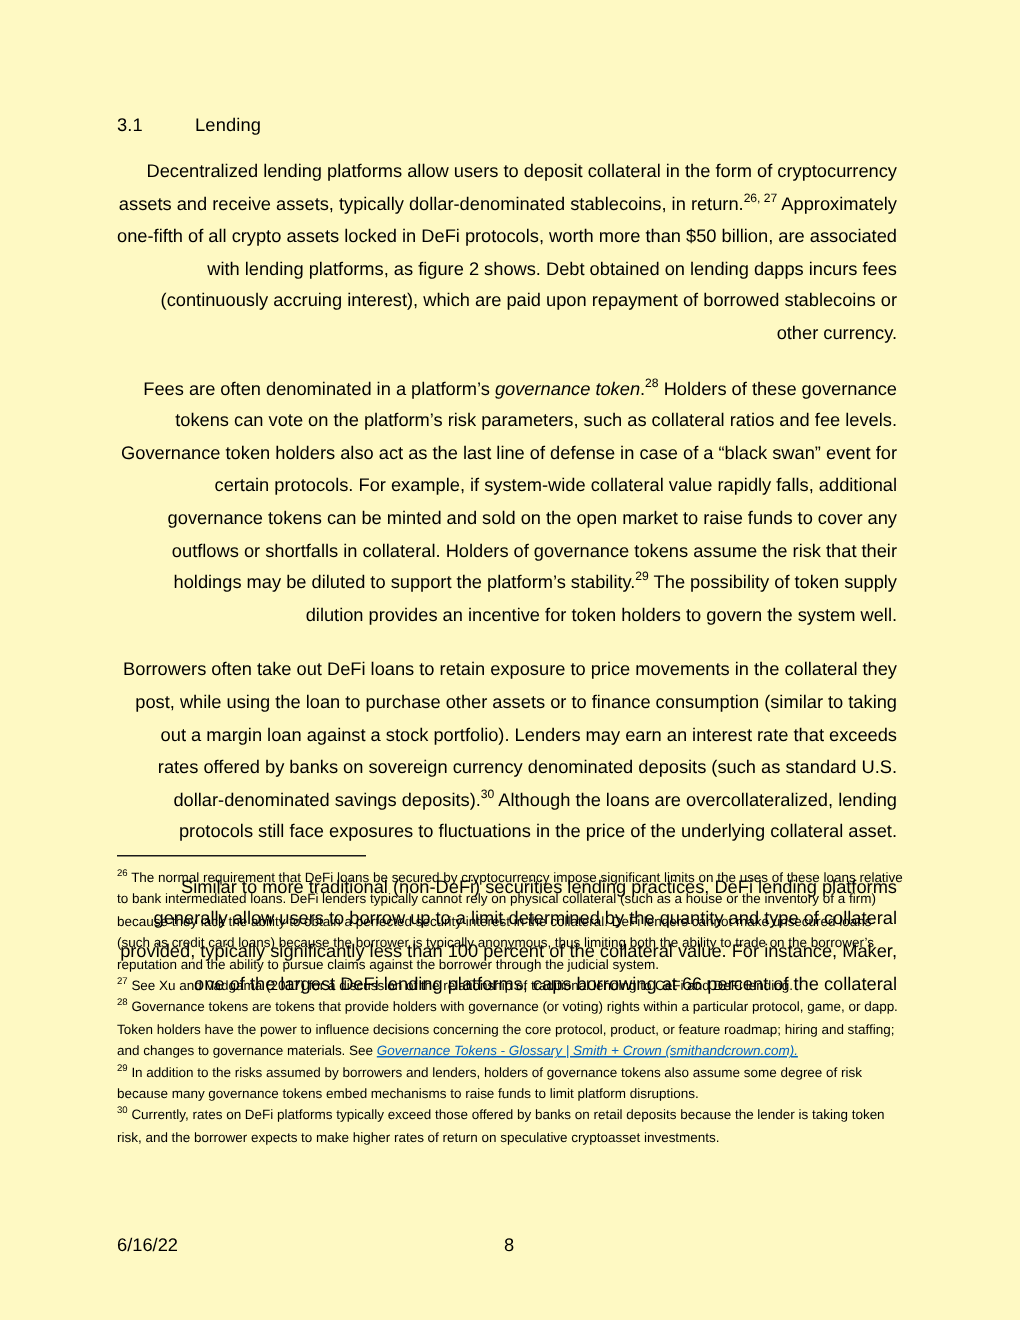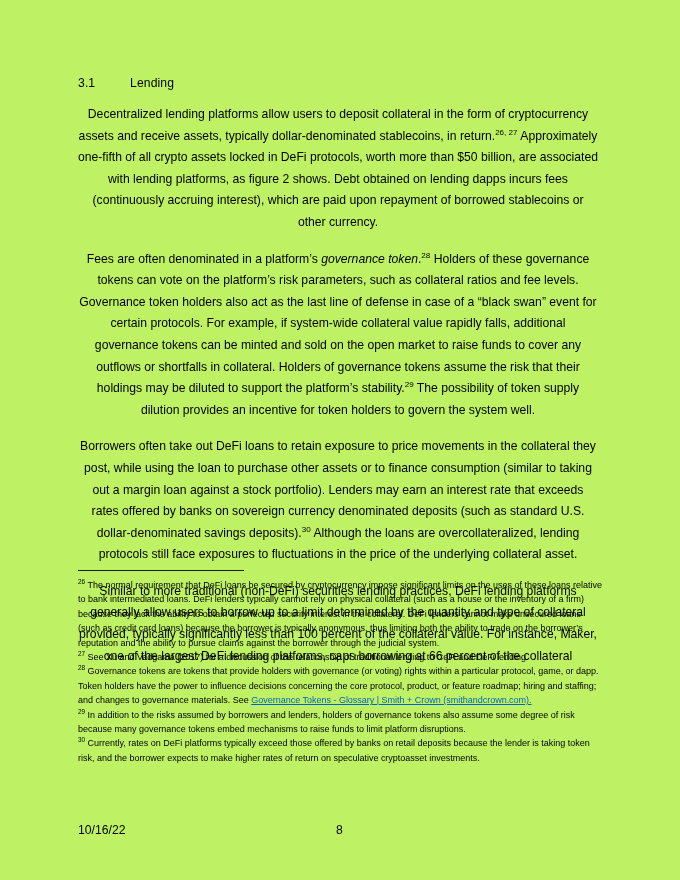--- a/index.html
+++ b/index.html
@@ -13,21 +13,21 @@
     position: relative;
     font-family: "Liberation Sans", sans-serif;
     color: #000000;
     overflow: hidden;
   }
   .page {
     position: absolute;
     left: 0; top: 0;
     width: 680px;
     height: 880px;
-    background: #bef264;
+    background: #fef9c3;
   }
   .content {
     position: absolute;
     left: 78px;
     top: 76px;
     width: 520px;
   }
   h2.section-heading {
     font-size: 12.2px;
     font-weight: 400;
@@ -35,21 +35,21 @@
     letter-spacing: 0.1px;
   }
   h2.section-heading .num {
     display: inline-block;
     width: 52px;
   }
   p.body-para {
     font-size: 12.2px;
     line-height: 21.6px;
     margin: 0 0 15px 0;
-    text-align: center;
+    text-align: right;
     letter-spacing: -0.01px;
   }
   p.body-para:last-of-type {
     margin-bottom: 0;
   }
   sup {
     font-size: 8.1px;
     vertical-align: super;
     line-height: 0;
   }
@@ -74,20 +74,21 @@
     margin: 0;
     text-align: left;
     letter-spacing: -0.01px;
   }
   p.footnote sup {
     font-size: 6.4px;
   }
   a.ext-link {
     color: #0563C1;
     text-decoration: underline;
+    font-style: italic;
   }
 
   .footer {
     position: absolute;
     left: 78px;
     top: 823px;
     width: 524px;
     font-size: 12.2px;
   }
   .footer .date {
@@ -124,17 +125,17 @@
     <div id="footnotes-container">
         <p class="footnote"><sup>26</sup><span> The normal requirement that DeFi loans be secured by cryptocurrency impose significant limits on the uses of these loans relative to bank intermediated loans. DeFi lenders typically cannot rely on physical collateral (such as a house or the inventory of a firm) because they lack the ability to obtain a perfected security interest in the collateral. DeFi lenders cannot make unsecured loans (such as credit card loans) because the borrower is typically anonymous, thus limiting both the ability to trade on the borrower’s reputation and the ability to pursue claims against the borrower through the judicial system.</span></p>
         <p class="footnote"><sup>27</sup><span> See Xu and Vadgama (2017) for a discussion of the relationship of traditional lending to CeFi and DeFi lending.</span></p>
         <p class="footnote"><sup>28</sup><span> Governance tokens are tokens that provide holders with governance (or voting) rights within a particular protocol, game, or dapp. Token holders have the power to influence decisions concerning the core protocol, product, or feature roadmap; hiring and staffing; and changes to governance materials. See </span><a class="ext-link" href="#">Governance Tokens - Glossary | Smith + Crown (smithandcrown.com).</a></p>
         <p class="footnote"><sup>29</sup><span> In addition to the risks assumed by borrowers and lenders, holders of governance tokens also assume some degree of risk because many governance tokens embed mechanisms to raise funds to limit platform disruptions.</span></p>
         <p class="footnote"><sup>30</sup><span> Currently, rates on DeFi platforms typically exceed those offered by banks on retail deposits because the lender is taking token risk, and the borrower expects to make higher rates of return on speculative cryptoasset investments.</span></p>
       </div>
   </div>
 
   <div class="footer">
-    <span class="date">10/16/22</span>
+    <span class="date">6/16/22</span>
     <span class="pagenum">8</span>
   </div>
 
 </div>
 
 </body></html>

